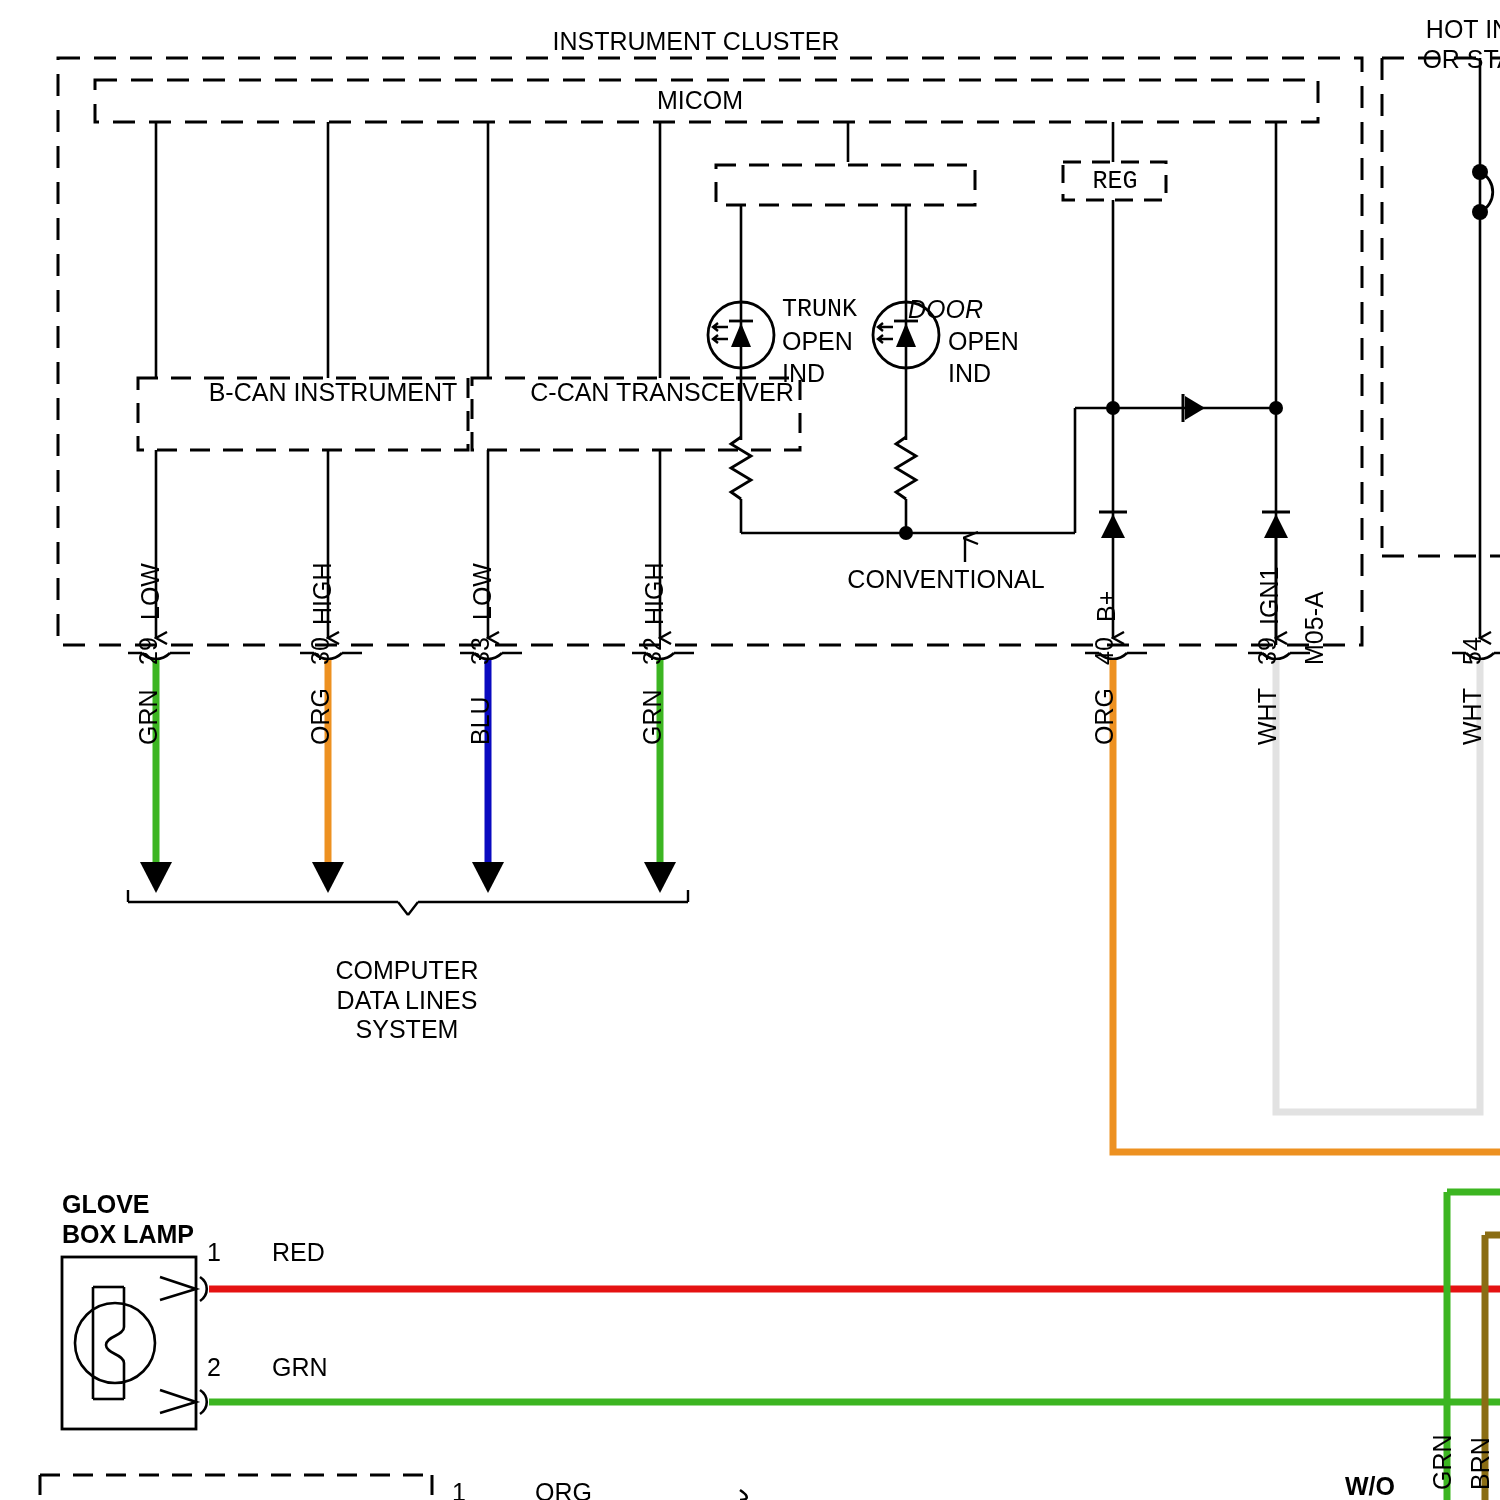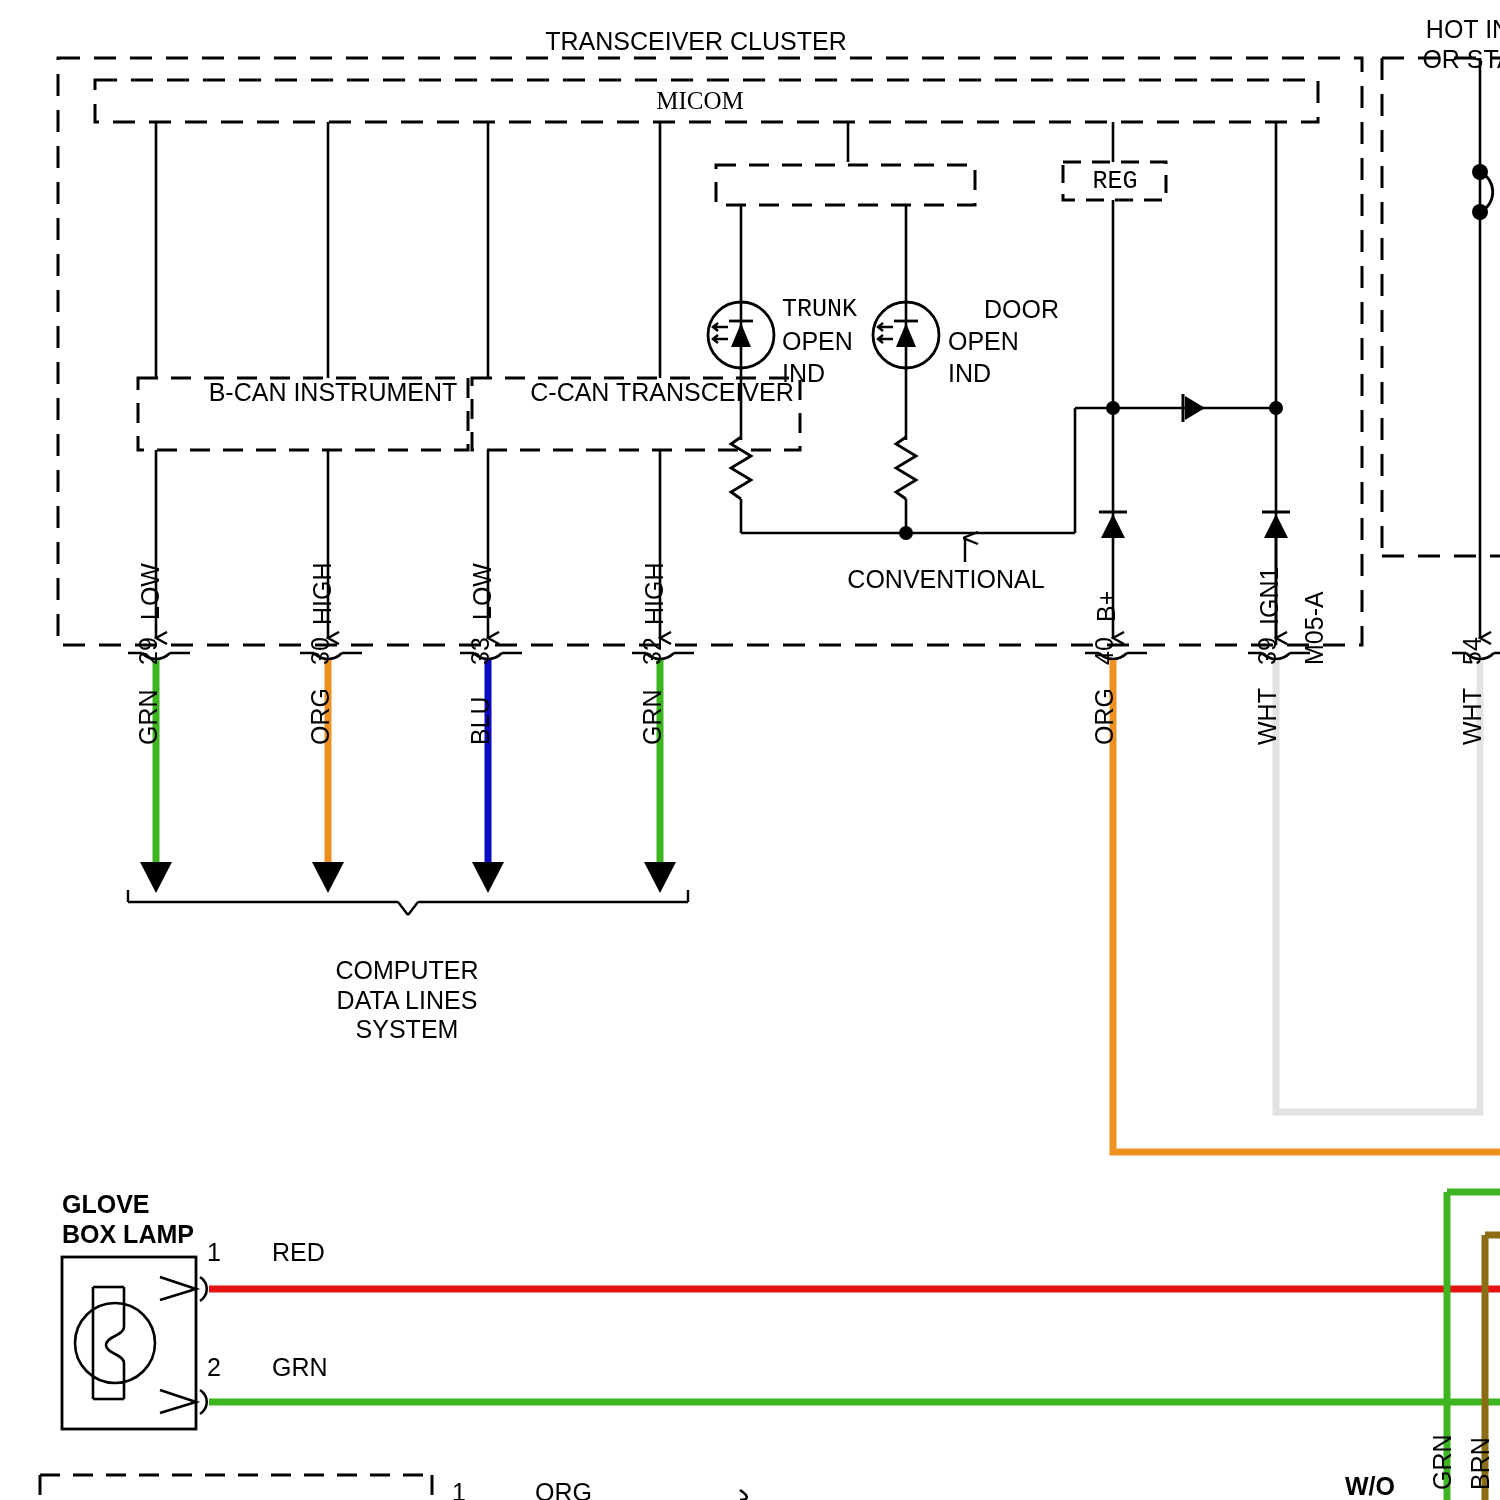--- a/index.html
+++ b/index.html
@@ -162,35 +162,35 @@
 
     <path d="M1447,1192 L1447,1500" fill="none" stroke="#3cb521" stroke-width="7"></path>
     <path d="M1447,1192 L1500,1192" fill="none" stroke="#3cb521" stroke-width="7"></path>
     <path d="M1485,1235 L1485,1500" fill="none" stroke="#8a6d14" stroke-width="7"></path>
     <path d="M1485,1235 L1500,1235" fill="none" stroke="#8a6d14" stroke-width="7"></path>
 
     <path d="M40,1475 L40,1500 M40,1475 L432,1475 M432,1475 L432,1500" fill="none" stroke="#000" stroke-width="3" stroke-dasharray="20,13"></path>
     <path d="M740,1490 C749,1496 749,1500 740,1500" fill="none" stroke="#000" stroke-width="2.6"></path>
   </svg>
 
-  <div class="lbl ctr" style="left:696px;top:27px;font-size:25px;">TRANSCEIVER CLUSTER</div>
-
-  <div class="lbl ctr" style="left:700px;top:86px;font-size:25px;font-family:Liberation Serif, serif;">MICOM</div>
+  <div class="lbl ctr" style="left:696px;top:27px;font-size:25px;">INSTRUMENT CLUSTER</div>
+
+  <div class="lbl ctr" style="left:700px;top:86px;font-size:25px;">MICOM</div>
 
   <div class="lbl ctr" style="left:333px;top:378px;font-size:25px;">B-CAN INSTRUMENT</div>
 
   <div class="lbl ctr" style="left:662px;top:378px;font-size:25px;">C-CAN TRANSCEIVER</div>
 
   <div class="lbl ctr" style="left:1115px;top:167px;font-size:25px;font-family:Liberation Mono, monospace;">REG</div>
 
   <div class="lbl" style="left:782px;top:295px;font-size:25px;font-family:Liberation Mono, monospace;">TRUNK</div>
   <div class="lbl" style="left:782px;top:327px;font-size:25px;">OPEN</div>
   <div class="lbl" style="left:782px;top:359px;font-size:25px;">IND</div>
 
-  <div class="lbl" style="left:984px;top:295px;font-size:25px;">DOOR</div>
+  <div class="lbl" style="left:908px;top:295px;font-size:25px;font-style:italic;">DOOR</div>
   <div class="lbl" style="left:948px;top:327px;font-size:25px;">OPEN</div>
   <div class="lbl" style="left:948px;top:359px;font-size:25px;">IND</div>
 
   <div class="lbl ctr" style="left:946px;top:565px;font-size:25px;">CONVENTIONAL</div>
 
   <div class="lbl ctr" style="left:1468px;top:15px;font-size:25px;">HOT IN</div>
   <div class="lbl ctr" style="left:1468px;top:45px;font-size:25px;">OR STA</div>
 
   <div class="lbl vert" style="left:136px;top:620px;font-size:25px;transform:rotate(-90deg);transform-origin:left top;">LOW</div>
   <div class="lbl vert" style="left:308px;top:625px;font-size:25px;transform:rotate(-90deg);transform-origin:left top;">HIGH</div>

